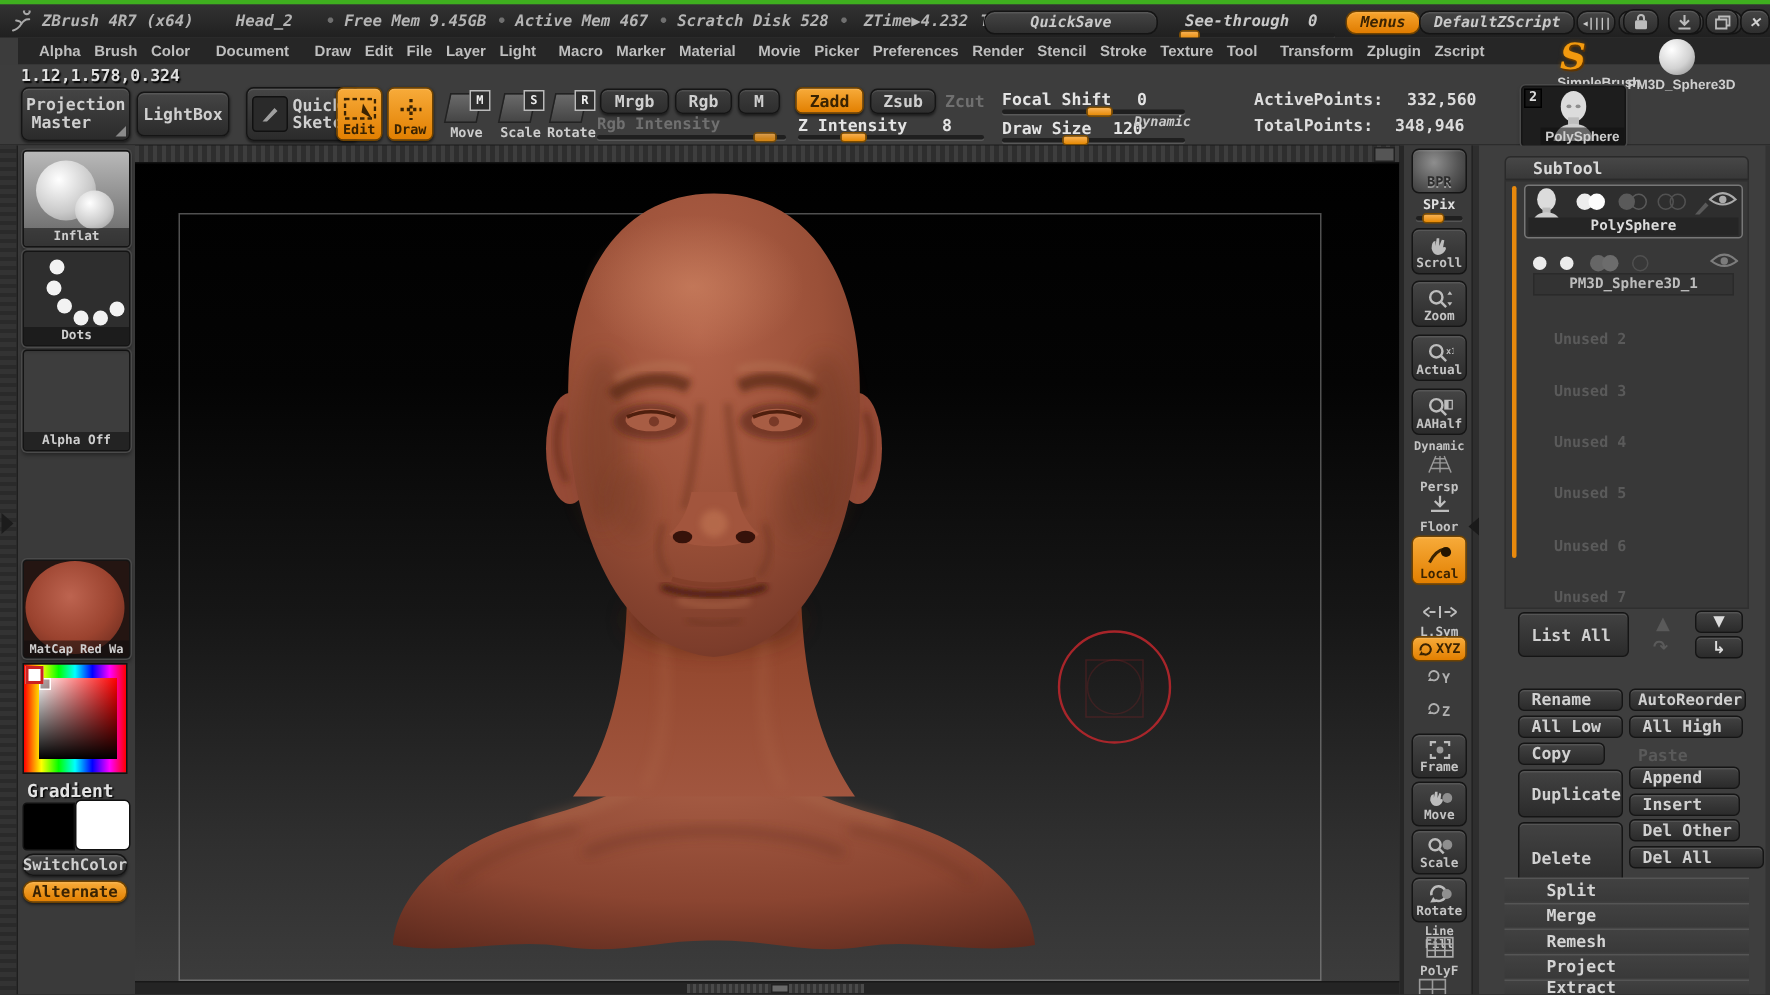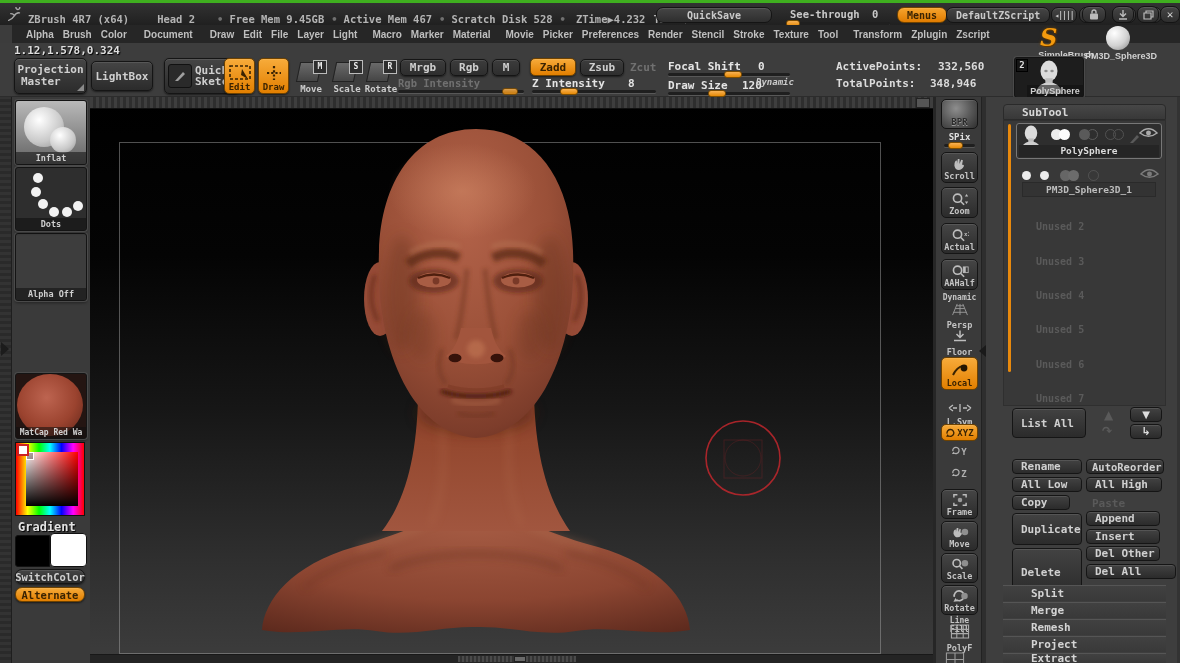--- a/index.html
+++ b/index.html
@@ -46,21 +46,21 @@
   .tbbtn.orange{background:linear-gradient(#f7a42e,#e07c00);color:#3a2302;border-color:#6e4200;}
 </style>
 </head>
 <body>
 
 <div id="app">
 
   <div class="abs" style="left:0;top:0;width:1180px;height:3px;background:#3faf1f;"></div>
 
   <div class="abs" style="left:0;top:3px;width:1180px;height:22px;background:linear-gradient(#323232,#202020);
-              display:flex;align-items:flex-end;font-size:10.5px;color:#b4b4b4;">
+              display:flex;align-items:center;font-size:10.5px;color:#b4b4b4;font-style:italic;">
     <span class="abs" style="left:6px;top:4px;">
       <svg width="17" height="15" viewBox="0 0 20 18">
           <path d="M14 3a2.3 2.3 0 1 1 .1 0 M3 16 Q7 15 9.5 11 Q12 6.5 16 7 M5.5 8 Q10 8.5 9.5 11" stroke="#a8a8a8" stroke-width="1.6" fill="none" stroke-linecap="round"></path>
         </svg>
     </span>
     <span style="margin-left:28px;">ZBrush 4R7 (x64)</span>
     <span style="margin-left:28px;">Head_2</span>
     <span class="dim" style="margin-left:22px;">•</span>
     <span style="margin-left:6px;">Free Mem 9.45GB</span>
     <span class="dim" style="margin-left:7px;">•</span>

